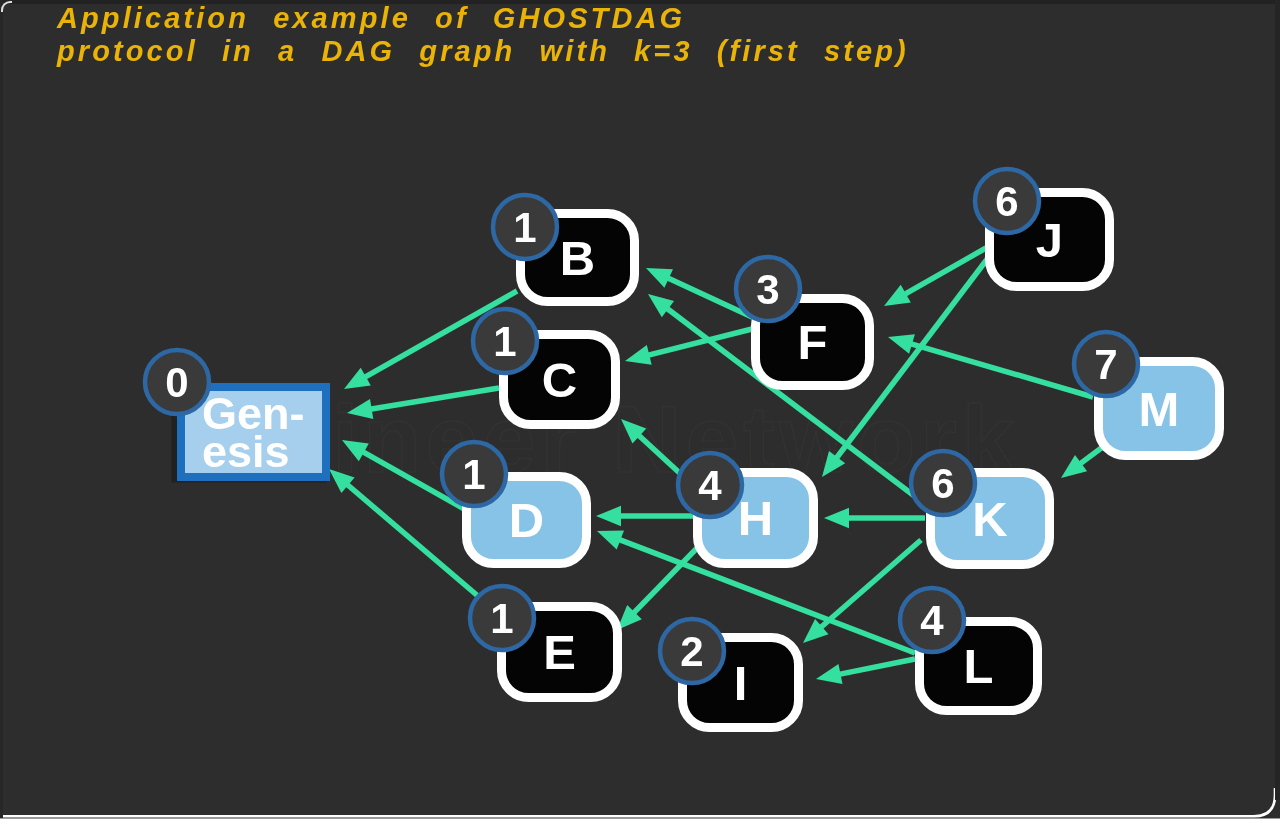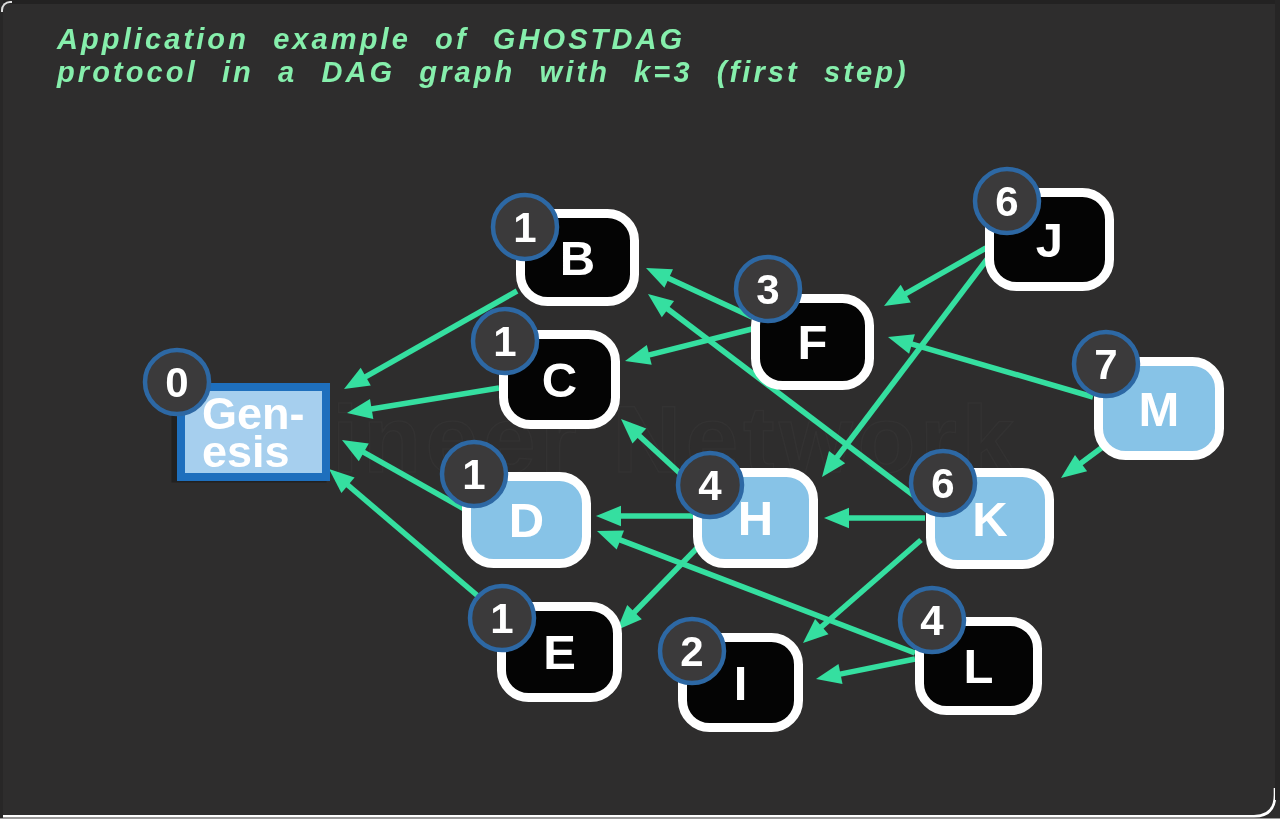--- a/index.html
+++ b/index.html
@@ -1,16 +1,16 @@
 <!DOCTYPE html>
 <html><head><meta charset="utf-8">
 <style>
   html,body{margin:0;padding:0;width:1280px;height:819px;overflow:hidden;background:#2e2d2d;}
-  .title{position:absolute;left:57px;top:23px;font-family:"Liberation Sans",sans-serif;
-    font-weight:bold;font-style:italic;font-size:29px;line-height:33px;color:#86efac;
+  .title{position:absolute;left:57px;top:2px;font-family:"Liberation Sans",sans-serif;
+    font-weight:bold;font-style:italic;font-size:29px;line-height:33px;color:#eab308;
     letter-spacing:3.1px;word-spacing:13px;}
   svg{position:absolute;left:0;top:0;}
   .nl{font-family:"Liberation Sans",sans-serif;font-weight:bold;font-size:49px;fill:#ffffff;text-anchor:middle;}
   .gt{font-family:"Liberation Sans",sans-serif;font-weight:bold;font-size:45px;fill:#ffffff;}
   .bn{font-family:"Liberation Sans",sans-serif;font-weight:bold;font-size:42px;fill:#ffffff;text-anchor:middle;}
   .wm{font-family:"Liberation Sans",sans-serif;font-weight:bold;font-size:95px;fill:none;stroke:#333232;stroke-width:1.5;letter-spacing:4.5px;}
   .edgeTop{position:absolute;left:0;top:0;width:1280px;height:4px;background:#232222;}
   .edgeLeft{position:absolute;left:0;top:0;width:3px;height:819px;background:#282727;}
   .edgeRight{position:absolute;left:1275px;top:0;width:5px;height:800px;background:#262525;}
   .edgeBottom{position:absolute;left:0;top:817.8px;width:1280px;height:1.2px;background:#9b9a9a;}

